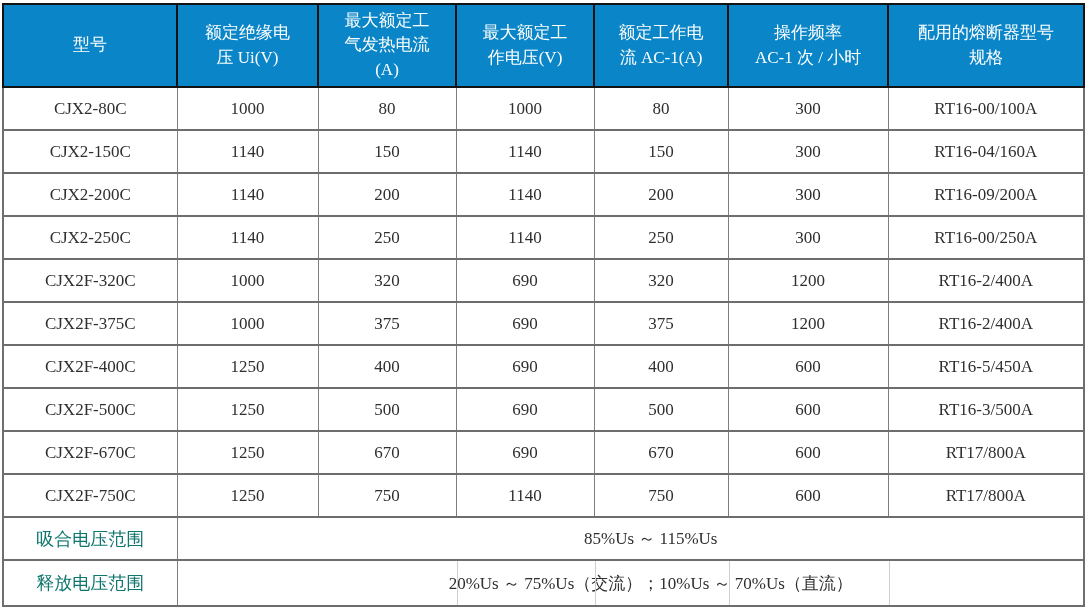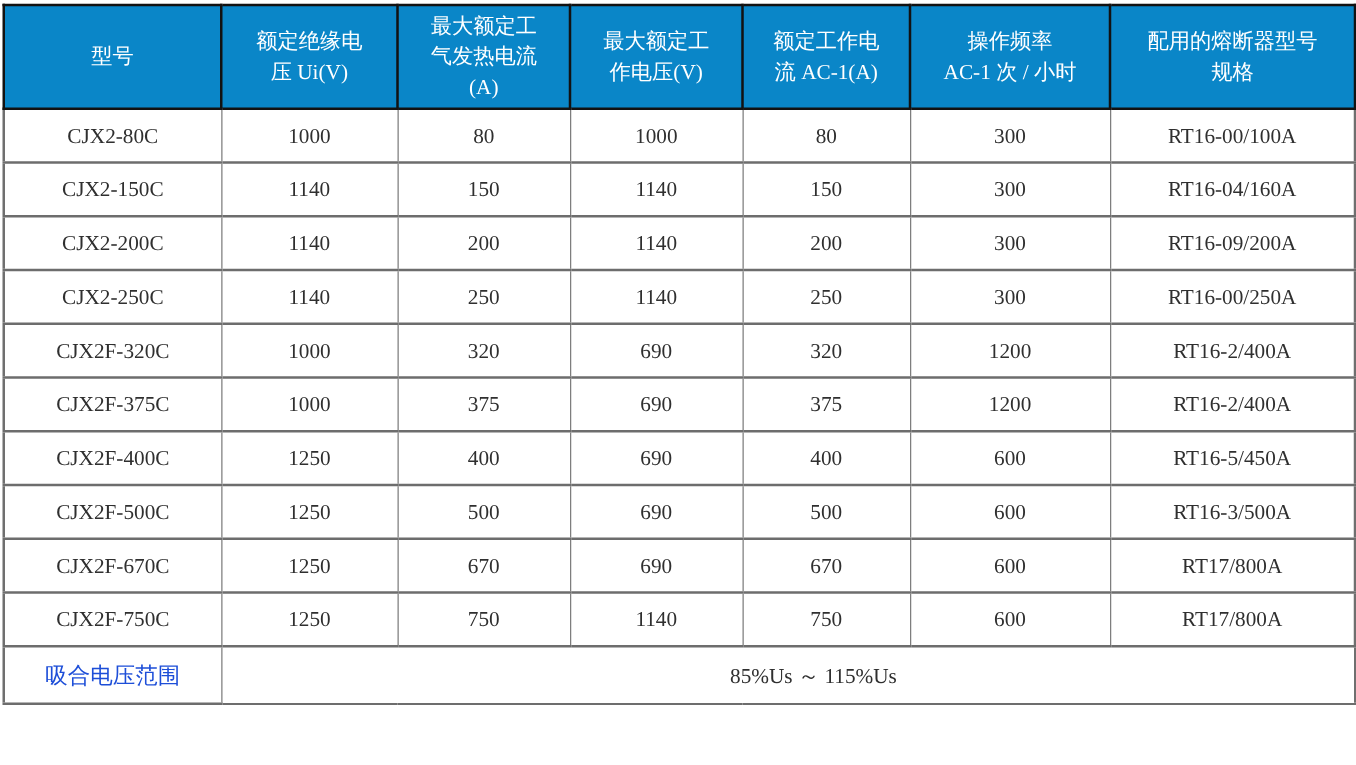--- a/index.html
+++ b/index.html
@@ -42,21 +42,21 @@
     background: #ffffff;
     color: var(--body-text, #2f2f2f);
     font-size: 17px;
     text-align: center;
     vertical-align: middle;
     height: 43px;
     padding: 0 4px;
   }
   tbody tr.footer-row td.footer-label {
     font-size: 18px;
-    color: #1d4ed8;
+    color: #0f766e;
   }
   tbody tr.footer-row:last-child {
     height: 46px;
   }
   td.merged-cell {
     position: relative;
     padding-left: 45px;
   }
   .faint-line {
     position: absolute;
@@ -187,15 +187,19 @@
           <td>750</td>
           <td>1140</td>
           <td>750</td>
           <td>600</td>
           <td>RT17/800A</td>
         </tr>
         <tr class="footer-row">
           <td class="footer-label">吸合电压范围</td>
           <td class="merged-cell" colspan="6"><span>85%Us ～ 115%Us</span></td>
         </tr>
+        <tr class="footer-row">
+          <td class="footer-label">释放电压范围</td>
+          <td class="merged-cell" colspan="6"><span>20%Us ～ 75%Us（交流）；10%Us ～ 70%Us（直流）</span><span class="faint-line" style="left: 279px;"></span><span class="faint-line" style="left: 417px;"></span><span class="faint-line" style="left: 551px;"></span><span class="faint-line" style="left: 711px;"></span></td>
+        </tr>
       </tbody>
   </table>
 </div>
 
 </body></html>

